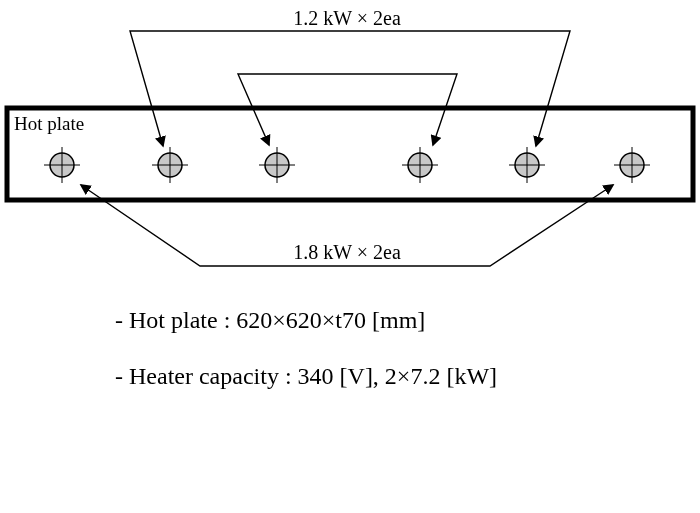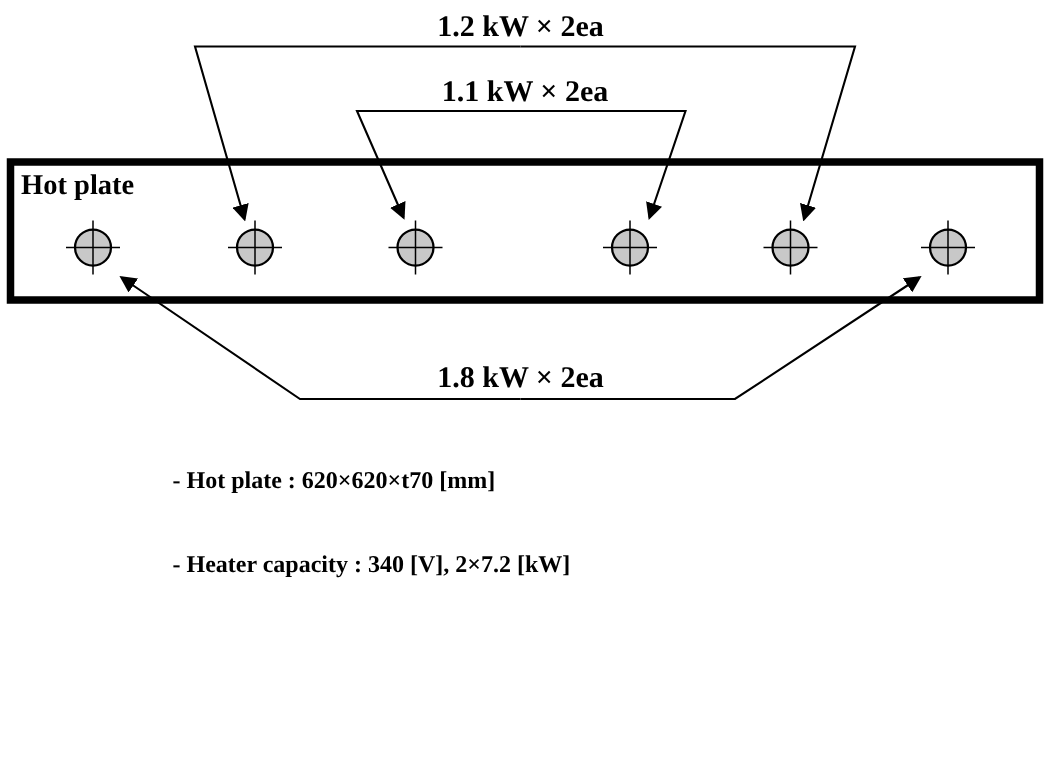--- a/index.html
+++ b/index.html
@@ -8,21 +8,20 @@
     background: #ffffff;
   }
   .canvas {
     position: relative;
     width: 700px;
     height: 513px;
     background: #ffffff;
     font-family: "Liberation Serif", serif;
     overflow: hidden;
     color: #000;
-    font-weight: bold;
   }
   svg.layer {
     position: absolute;
     left: 0;
     top: 0;
   }
   .lbl {
     position: absolute;
     font-size: 20px;
     white-space: nowrap;
@@ -34,21 +33,21 @@
   .plate-lbl {
     position: absolute;
     font-size: 19px;
     line-height: 22px;
     white-space: nowrap;
   }
   .specs {
     position: absolute;
     left: 115px;
     top: 308px;
-    font-size: 16px;
+    font-size: 24px;
   }
   .spec-line {
     margin: 0 0 31px 0;
     line-height: 25px;
     white-space: nowrap;
   }
 </style>
 </head>
 <body>
 
@@ -97,21 +96,20 @@
         <path d="M509 165 H545 M527 147 V183" stroke="#000" stroke-width="1" fill="none"></path>
       </g>
       <g>
         <circle cx="632" cy="165" r="12" fill="#c8c8c8" stroke="#000" stroke-width="1.5"></circle>
         <path d="M614 165 H650 M632 147 V183" stroke="#000" stroke-width="1" fill="none"></path>
       </g>
     </g>
   </svg>
 
   <div class="lbl" style="left:347px; top:6px;">1.2 kW × 2ea</div>
-  <div class="lbl" style="left:350px; top:49px;">1.1 kW × 2ea</div>
   <div class="lbl" style="left:347px; top:240px;">1.8 kW × 2ea</div>
 
   <div class="plate-lbl" style="left:14px; top:113px;text-align:center;">Hot plate</div>
 
   <div class="specs">
     <p class="spec-line">- Hot plate : 620×620×t70 [mm]</p>
     <p class="spec-line">- Heater capacity : 340 [V], 2×7.2 [kW]</p>
   </div>
 
 </div>

